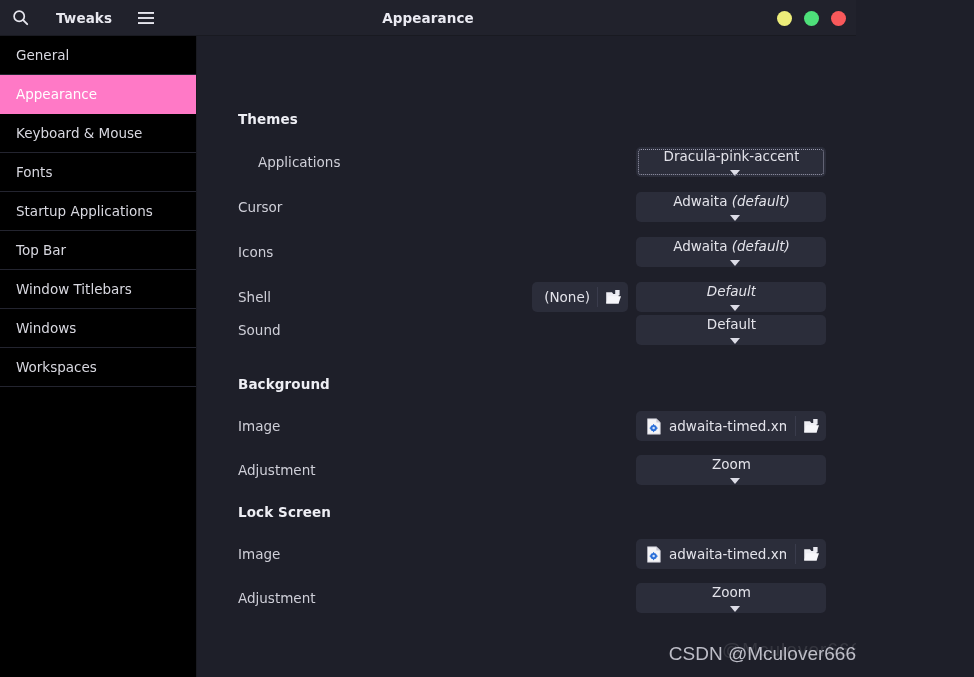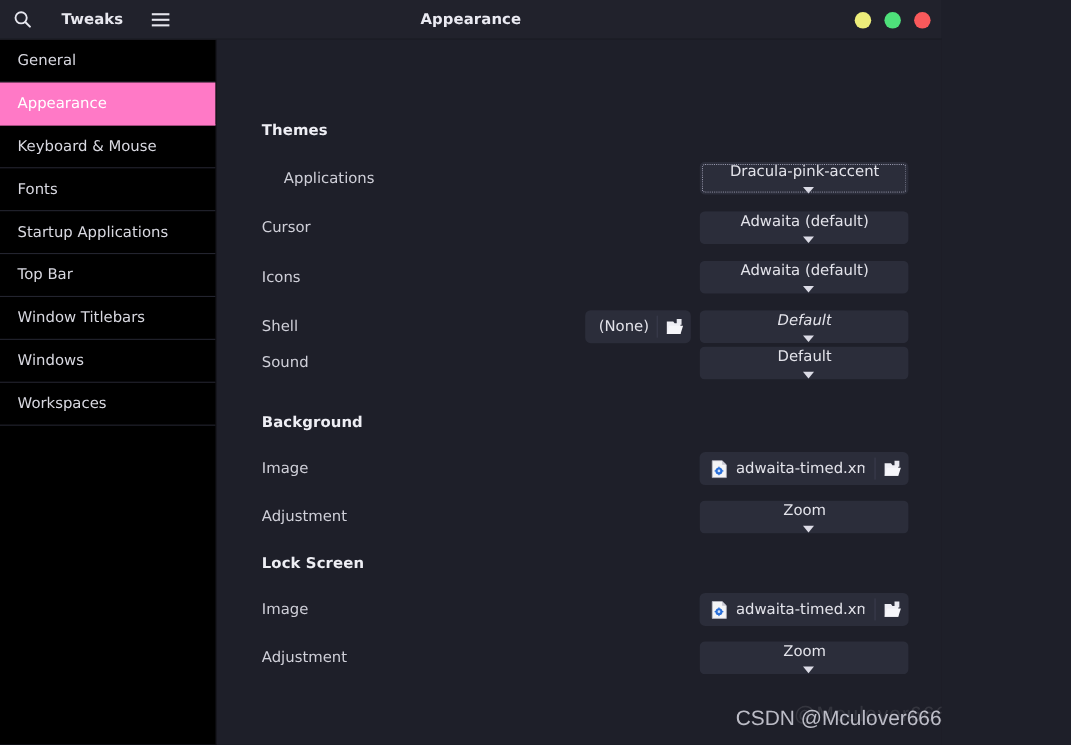--- a/index.html
+++ b/index.html
@@ -179,21 +179,21 @@
     outline-offset: -3px;
   }
   .combo-text {
     flex: 1 1 auto;
     font-size: 13.5px;
     color: #e3e3ea;
     white-space: nowrap;
     overflow: hidden;
   }
   .combo-text.italic { font-style: italic; }
-  .combo-text .def { }
+  .combo-text .def { font-style: italic; }
   .arrow-down {
     width: 0; height: 0;
     border-left: 5.5px solid transparent;
     border-right: 5.5px solid transparent;
     border-top: 6px solid #dcdce6;
     margin-left: 6px;
     flex: 0 0 auto;
   }
 
   

